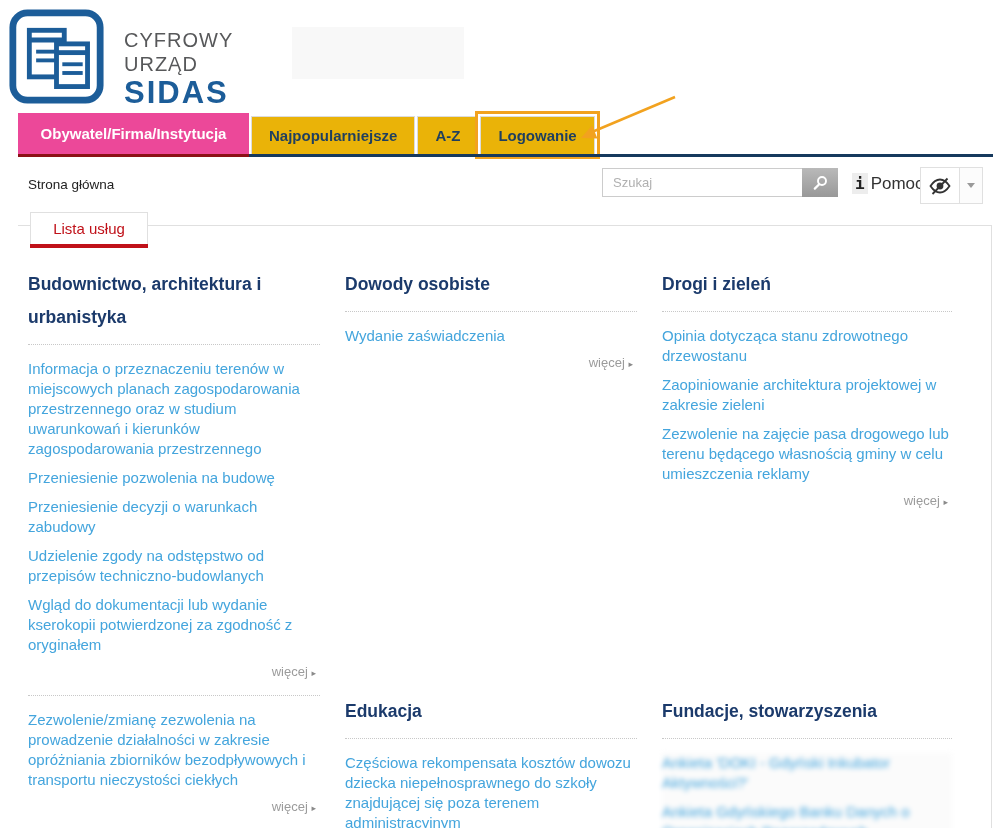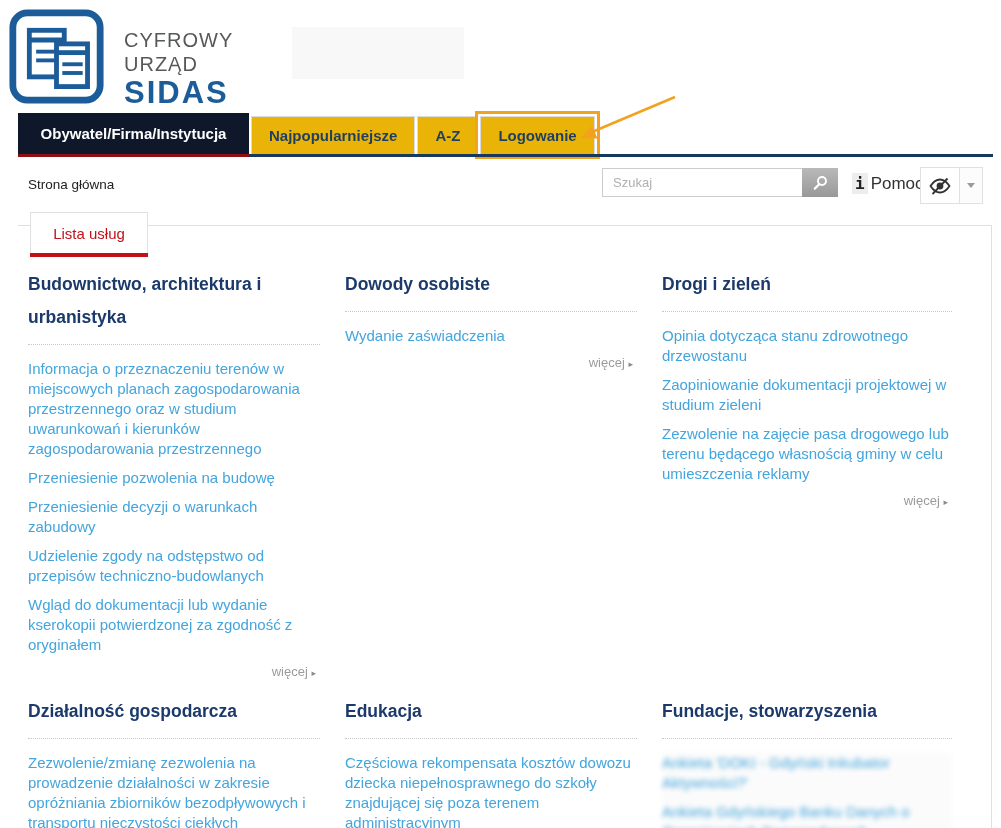--- a/index.html
+++ b/index.html
@@ -11,21 +11,21 @@
   .logo-text{position:absolute;left:124px;top:28px;line-height:24px;}
   .logo-line{font-size:20px;color:#57585a;letter-spacing:1px;font-weight:400;}
   .logo-brand{font-size:31px;color:#1c5d99;letter-spacing:2px;font-weight:600;line-height:34px;}
   .redacted-box{position:absolute;left:292px;top:27px;width:172px;height:52px;background:#f8f8f8;}
 
   
   .navbar{position:absolute;left:18px;top:113px;width:975px;height:44px;}
   .nav-underline{position:absolute;left:0;right:0;bottom:0;height:3px;background:#16395d;}
   .nav-underline-red{position:absolute;left:0;width:231px;bottom:0;height:3px;background:#8c1016;z-index:1;}
   .nav-row{position:absolute;left:0;top:0;right:0;bottom:3px;display:flex;align-items:stretch;}
-  .nav-active{background:#0f172a;color:#fff;font-size:15px;font-weight:bold;
+  .nav-active{background:#ec4899;color:#fff;font-size:15px;font-weight:bold;
     display:flex;align-items:center;padding:0 16px;width:199px;justify-content:center;}
   .nav-tabs{display:flex;align-items:flex-end;}
   .nav-tab{background:#eab308;color:#1f3f5f;font-size:15px;font-weight:bold;height:37px;
     display:flex;align-items:center;padding:0 17px;border:1px solid #dcdcdc;border-bottom:none;
     margin-left:2px;cursor:pointer;white-space:nowrap;}
   .nav-tab.highlighted{outline:3px solid #f2a21f;outline-offset:2px;}
 
   .arrow-annotation{position:absolute;left:575px;top:88px;width:110px;height:58px;pointer-events:none;z-index:5;}
 
   
@@ -40,21 +40,21 @@
   .help-i{font-family:"DejaVu Sans Mono",monospace;font-weight:bold;font-size:16px;background:#ededed;padding:1px 3px;margin-right:3px;color:#222;}
   .eye-btn{position:absolute;left:920px;top:167px;width:40px;height:37px;background:#fff;border:1px solid #e0e0e0;
     display:flex;align-items:center;justify-content:center;cursor:pointer;box-sizing:border-box;}
   .caret-btn{position:absolute;left:959px;top:167px;width:24px;height:37px;background:#fcfcfc;border:1px solid #e0e0e0;
     display:flex;align-items:center;justify-content:center;cursor:pointer;box-sizing:border-box;}
   .caret{width:0;height:0;border-left:4px solid transparent;border-right:4px solid transparent;border-top:5px solid #9a9a9a;}
 
   
   .content-box{position:absolute;left:18px;top:225px;width:974px;height:603px;
     border-top:1px solid #e0e0e0;border-right:1px solid #e0e0e0;box-sizing:border-box;}
-  .lista-tab{position:absolute;left:12px;top:-14px;width:118px;height:41px;background:#fff;
+  .lista-tab{position:absolute;left:12px;top:-14px;width:118px;height:32px;background:#fff;
     border:1px solid #e0e0e0;border-bottom:none;z-index:2;display:flex;align-items:center;justify-content:center;
     color:#c01119;font-size:15px;cursor:pointer;box-sizing:border-box;}
   .lista-tab .redbar{position:absolute;left:-1px;right:-1px;bottom:-4px;height:4px;background:#c01119;}
 
   .categories{display:grid;grid-template-columns:292px 292px 290px;column-gap:25px;row-gap:16px;
     margin:42px 0 0 10px;}
   .category h2{font-size:17.5px;color:#1b3a6b;font-weight:bold;line-height:33px;margin:0 0 10px 0;}
   .dotted{border-top:1px dotted #c8c8c8;height:0;margin-bottom:14px;}
   .svc-link{display:block;color:#44a5dd;font-size:15px;line-height:20px;margin-bottom:9px;
     text-decoration:none;cursor:pointer;}
@@ -155,27 +155,26 @@
           <div class="links">
             <a class="svc-link">Wydanie zaświadczenia</a>
           </div>
           <div class="more"><span>więcej </span><span class="tri">▸</span></div>
         </section>
         <section class="category">
           <h2>Drogi i zieleń</h2>
           <div class="dotted"></div>
           <div class="links">
             <a class="svc-link">Opinia dotycząca stanu zdrowotnego drzewostanu</a>
-            <a class="svc-link">Zaopiniowanie dokumentacji projektowej w studium zieleni</a>
+            <a class="svc-link">Zaopiniowanie architektura projektowej w zakresie zieleni</a>
             <a class="svc-link">Zezwolenie na zajęcie pasa drogowego lub terenu będącego własnością gminy w celu umieszczenia reklamy</a>
           </div>
           <div class="more"><span>więcej </span><span class="tri">▸</span></div>
         </section>
         <section class="category">
-          <h2>Działalność gospodarcza</h2>
           <div class="dotted"></div>
           <div class="links">
             <a class="svc-link">Zezwolenie/zmianę zezwolenia na prowadzenie działalności w zakresie opróżniania zbiorników bezodpływowych i transportu nieczystości ciekłych</a>
           </div>
           <div class="more"><span>więcej </span><span class="tri">▸</span></div>
         </section>
         <section class="category">
           <h2>Edukacja</h2>
           <div class="dotted"></div>
           <div class="links">

